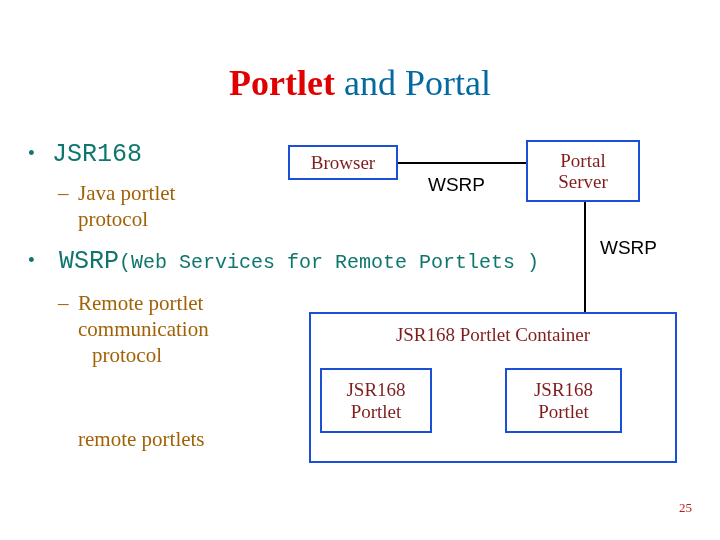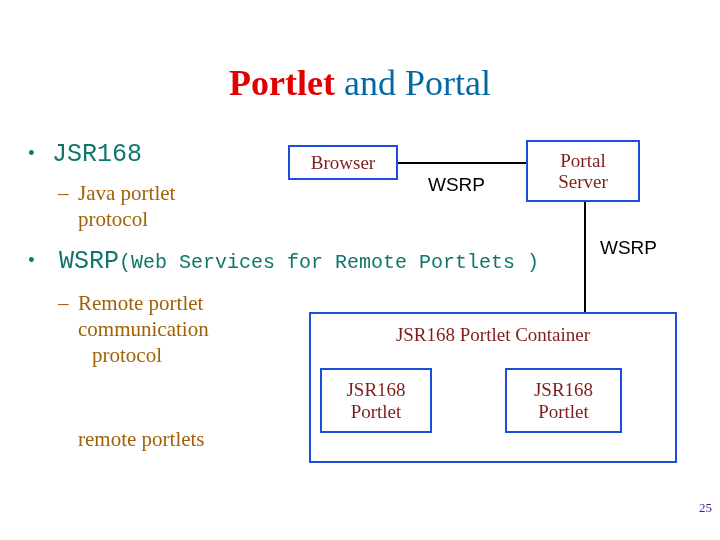--- a/index.html
+++ b/index.html
@@ -100,25 +100,25 @@
   .dlabel {
     position: absolute;
     font-family: "Liberation Sans", "DejaVu Sans", sans-serif;
     color: #000000;
     white-space: nowrap;
   }
 
   
   #pagenum {
     position: absolute;
-    right: 8px;
+    right: 28px;
     bottom: 24px;
     font-family: "Liberation Serif", "DejaVu Serif", serif;
     font-size: 13px;
-    color: #4c1d95;
+    color: #b91c1c;
     margin-left: 36px;
   }
 </style>
 </head>
 <body>
 
 <div id="slide">
 
   <div id="title">
     <span class="red">Portlet</span><span class="blk"> and Portal</span>

